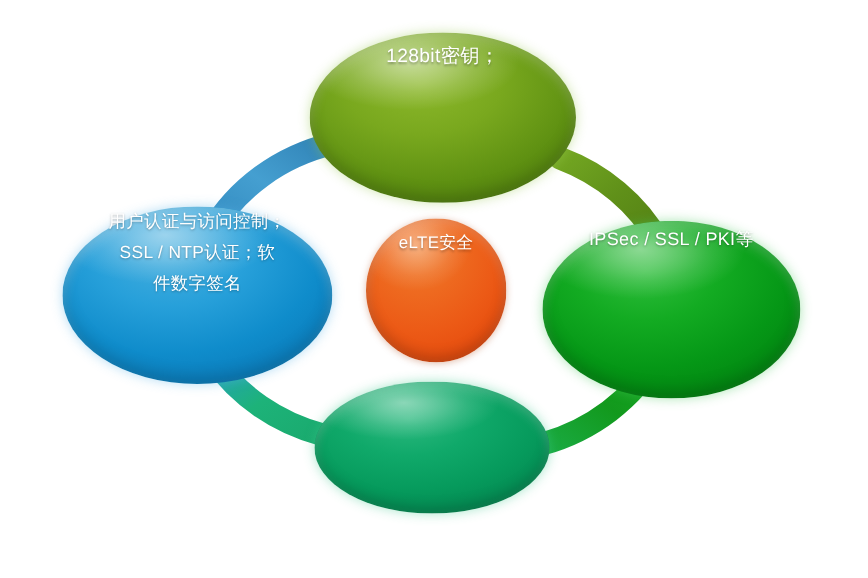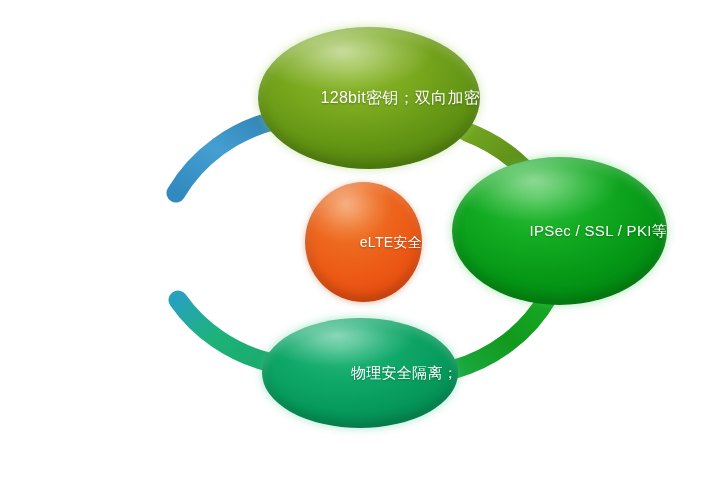--- a/index.html
+++ b/index.html
@@ -20,23 +20,23 @@
   .arcs {
     position: absolute;
     left: 0;
     top: 0;
     width: 723px;
     height: 482px;
   }
   .bubble {
     position: absolute;
     display: flex;
-    flex-direction: row;
+    flex-direction: column;
     align-items: center;
-    justify-content: flex-end;
+    justify-content: flex-start;
     border-radius: 50%;
     text-align: center;
     color: #ffffff;
     z-index: 5;
   }
   .bubble .line {
     white-space: nowrap;
     letter-spacing: 0.3px;
     text-shadow: 0 1px 2px rgba(0,0,0,0.30);
   }
@@ -73,21 +73,21 @@
     box-shadow:
       inset 0 -6px 13px rgba(0,0,0,0.16),
       inset 0 5px 10px rgba(255,255,255,0.25),
       0 0 10px rgba(90,180,230,0.45);
   }
   #bubble-left .line { font-size: 14.5px; line-height: 26px; }
 
   
   #bubble-right {
     left: 452px;
-    top: 157px;
+    top: 184px;
     width: 215px;
     height: 148px;
     background:
       radial-gradient(ellipse 58% 40% at 38% 16%,
          rgba(255,255,255,0.48) 0%, rgba(255,255,255,0.14) 45%, rgba(255,255,255,0) 70%),
       radial-gradient(ellipse 100% 100% at 40% 28%,
          #2fbe3c 0%, #13ab22 28%, #059716 55%, #028210 80%, #23b62f 95%, #56d45f 100%);
     box-shadow:
       inset 0 -6px 13px rgba(0,0,0,0.18),
       inset 0 5px 10px rgba(255,255,255,0.22),
@@ -165,29 +165,32 @@
 
     <path d="M 467 132 A 160 150 0 0 1 549 201" fill="none" stroke="url(#gOlive)" stroke-width="19" stroke-linecap="round" opacity="0.97"></path>
 
     <path d="M 548 297 A 160 150 0 0 1 452 370" fill="none" stroke="url(#gGreen)" stroke-width="19" stroke-linecap="round" opacity="0.97"></path>
 
     <path d="M 268 362 A 160 150 0 0 1 178 300" fill="none" stroke="url(#gTeal)" stroke-width="19" stroke-linecap="round" opacity="0.97"></path>
   </svg>
 
   <div class="bubble" id="bubble-top">
     <span class="line">128bit密钥；</span>
-    <span class="line">双向加密</span>
   </div>
 
+  <div class="bubble" id="bubble-left">
+    <span class="line">用户认证与访问控制；</span>
+    <span class="line">SSL / NTP认证；软</span>
+    <span class="line">件数字签名</span>
+  </div>
 
   <div class="bubble" id="bubble-right">
     <span class="line">IPSec / SSL / PKI等</span>
   </div>
 
   <div class="bubble" id="bubble-bottom">
-    <span class="line">物理安全隔离；</span>
   </div>
 
   <div class="bubble" id="bubble-center">
     <span class="line">eLTE安全</span>
   </div>
 
 </div>
 
 </body></html>

